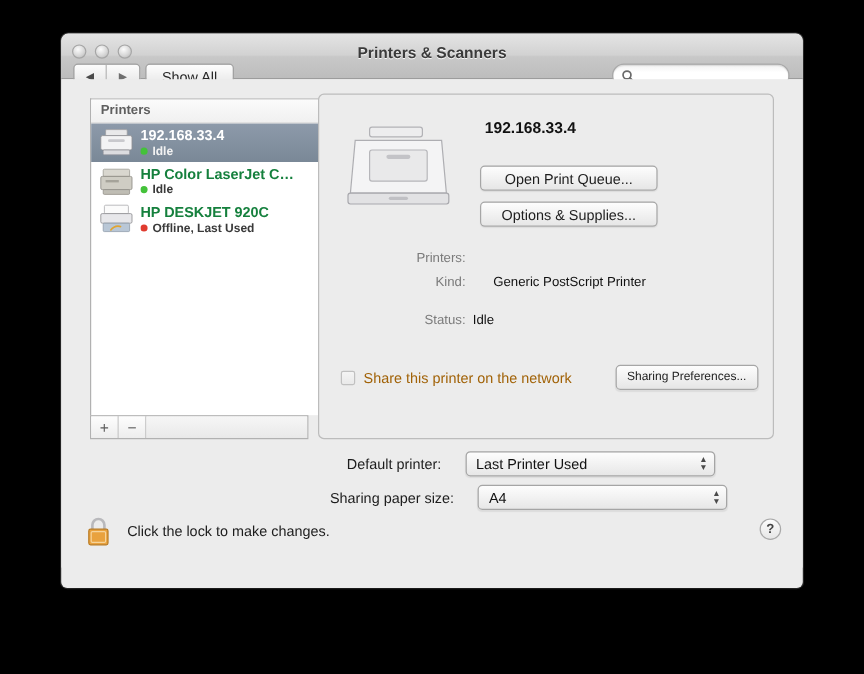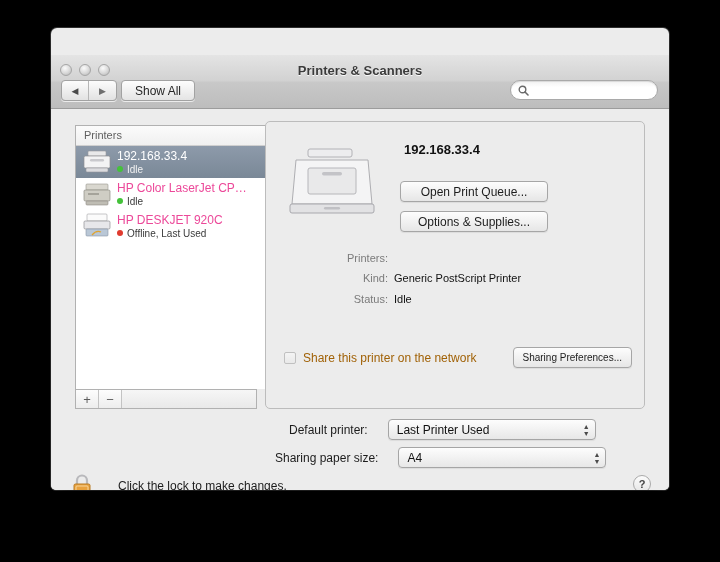--- a/index.html
+++ b/index.html
@@ -17,24 +17,23 @@
     width: 618px; height: 462px;
     background: #ececec;
     border-radius: 6px 6px 5px 5px;
     box-shadow: 0 7px 26px rgba(0,0,0,.75), 0 0 0 1px #3a3a3a;
     overflow: hidden;
   }
 
   
   #titlebar {
     position: relative;
-    height: 54px;
+    height: 38px;
     background: linear-gradient(to bottom,#e4e4e4 0%,#d2d2d2 48%,#c8c8c8 52%,#bdbdbd 100%);
     border-bottom: 1px solid #9c9c9c;
-    margin-top: 27px;
   }
   #lights { position: absolute; left: 9px; top: 9px; display: flex; gap: 7px; }
   .light {
     width: 12px; height: 12px; border-radius: 50%;
     background: radial-gradient(circle at 40% 32%, #fbfbfb 0%, #d8d8d8 55%, #b2b2b2 100%);
     border: 1px solid #a6a6a6;
   }
   #win-title {
     position: absolute; top: 8px; left: 0; width: 100%;
     text-align: center;
@@ -82,36 +81,37 @@
   
   #body { position: relative; height: 407px; background: #ececec; }
 
   
   #list-wrap {
     position: absolute; left: 24px; top: 16px;
     width: 208px; height: 264px;
     background: #fff;
     border: 1px solid #b1b1b1;
     border-bottom: none;
+    font-weight: bold;
   }
   #list-header {
     height: 20px; padding: 3px 0 0 8px;
     font-size: 11px; color: #5f5f5f;
     background: linear-gradient(to bottom,#fbfbfb,#f0f0f0);
     border-bottom: 1px solid #cfcfcf;
   }
   .printer-row {
     display: flex; align-items: center;
     height: 32px; padding-left: 4px;
   }
   .printer-row.selected { background: linear-gradient(to bottom,#8d9aaa,#7a8897); }
   .p-icon { width: 34px; height: 28px; flex: 0 0 auto; }
   .p-text { margin-left: 3px; overflow: hidden; }
   .p-name {
-    font-size: 12px; color: #ec4899; line-height: 14px;
+    font-size: 12px; color: #15803d; line-height: 14px;
     white-space: nowrap; overflow: hidden; text-overflow: ellipsis;
     max-width: 132px;
   }
   .selected .p-name { color: #fff; }
   .p-status {
     font-size: 10px; color: #3a3a3a; line-height: 13px;
     display: flex; align-items: center; gap: 4px;
   }
   .selected .p-status { color: #f2f2f2; }
   .dot { width: 6px; height: 6px; border-radius: 50%; display: inline-block; }
@@ -159,22 +159,22 @@
 
   .field-row {
     position: absolute; left: 0; width: 100%;
     font-size: 11px; display: flex;
   }
   .field-label {
     width: 128px; text-align: right; color: #7b7b7b; padding-right: 6px;
   }
   .field-value { color: #111; }
   #row-location { top: 130px; }
-  #row-kind     { top: 150px; }
-  #row-status   { top: 171px; }
+  #row-kind     { top: 150px; gap: 17px; }
+  #row-status   { top: 182px; }
 
   #share-row {
     position: absolute; left: 18px; top: 229px;
     display: flex; align-items: center;
   }
   #share-box {
     width: 12px; height: 12px;
     border: 1px solid #c0c0c0; border-radius: 2px;
     background: linear-gradient(to bottom,#f4f4f4,#e9e9e9);
   }
@@ -208,21 +208,21 @@
   }
   .stepper {
     position: absolute; right: 5px; top: 50%;
     transform: translateY(-50%);
     display: flex; flex-direction: column; gap: 2px;
     font-size: 7px; line-height: 5px; color: #4a4a4a;
   }
 
   
   #lock-row { position: absolute; left: 20px; top: 364px; display: flex; align-items: center; }
-  #lock-text { font-size: 12px; color: #1c1c1c; margin-left: 25px; }
+  #lock-text { font-size: 12px; color: #1c1c1c; margin-left: 13px; }
   #help-btn {
     position: absolute; right: 18px; top: 366px;
     width: 18px; height: 18px; border-radius: 50%;
     border: 1px solid #a9a9a9;
     background: linear-gradient(to bottom,#fcfcfc,#e6e6e6);
     display: flex; align-items: center; justify-content: center;
     font-size: 11px; font-weight: bold; color: #444;
   }
 </style>
 </head>

